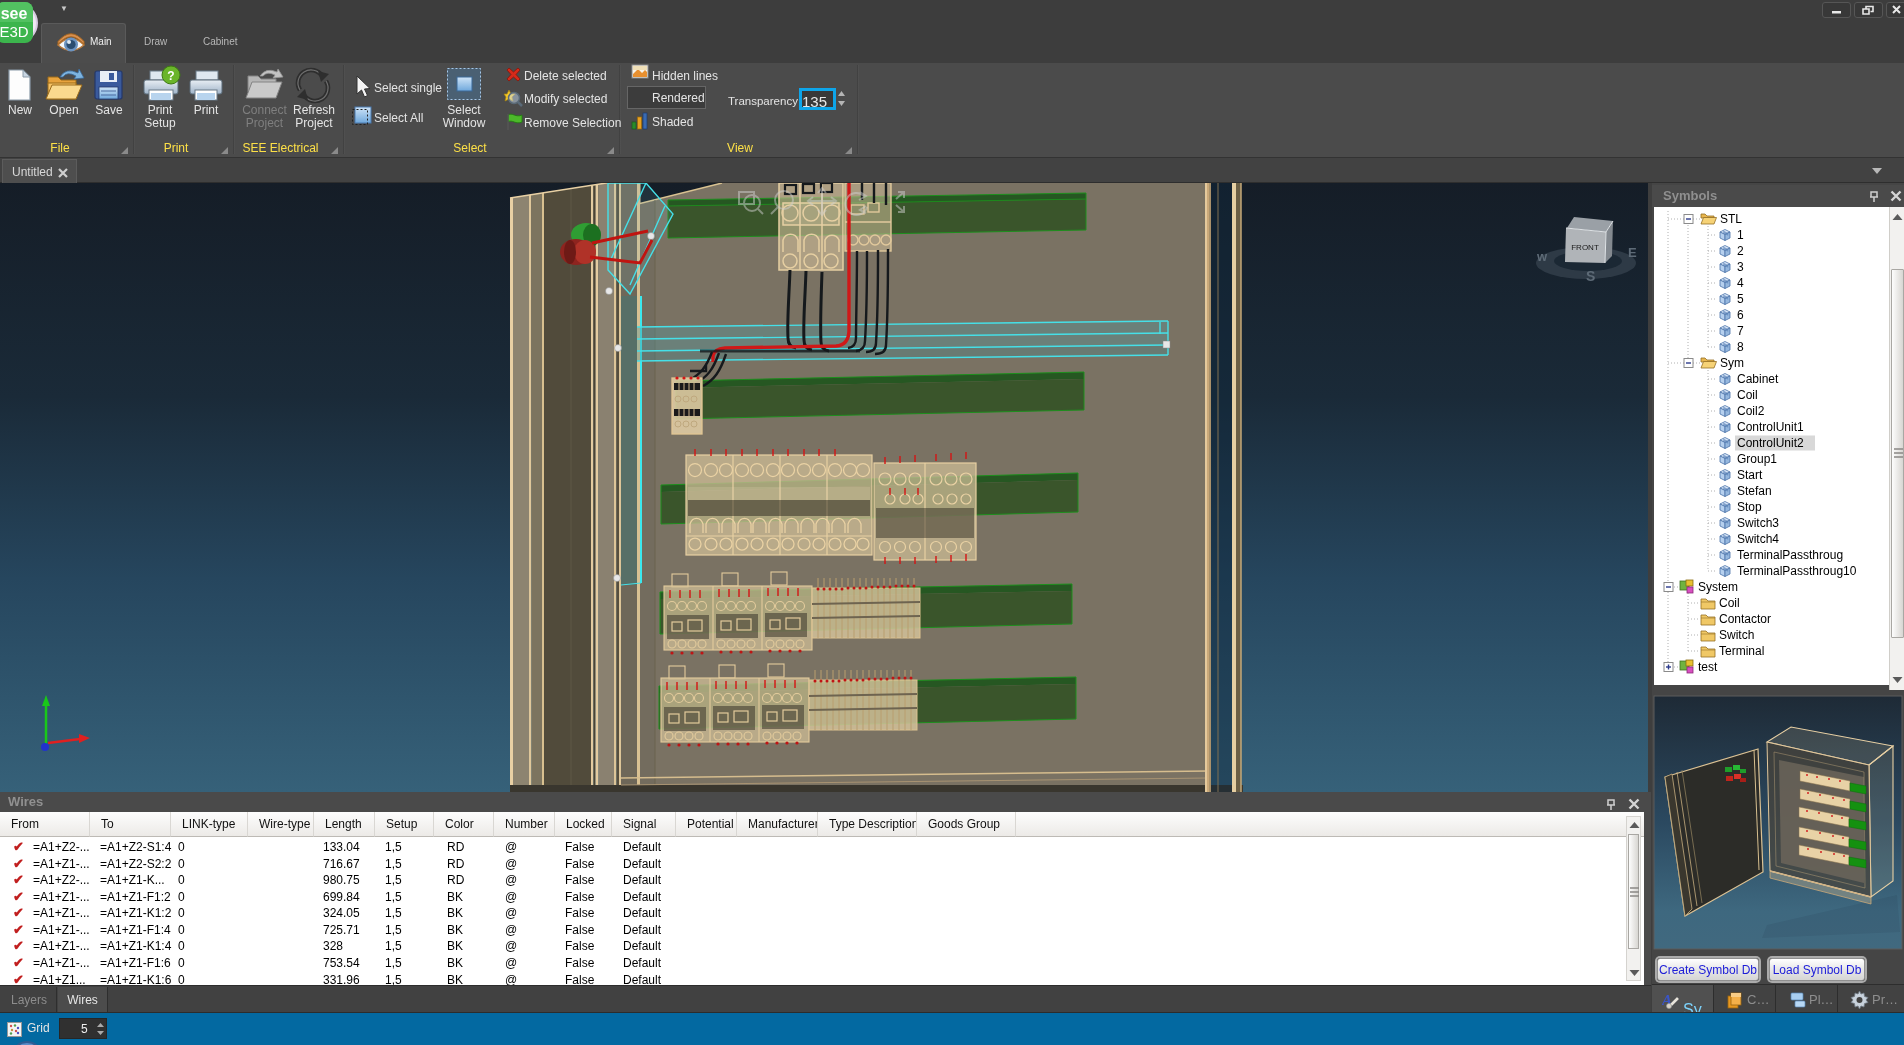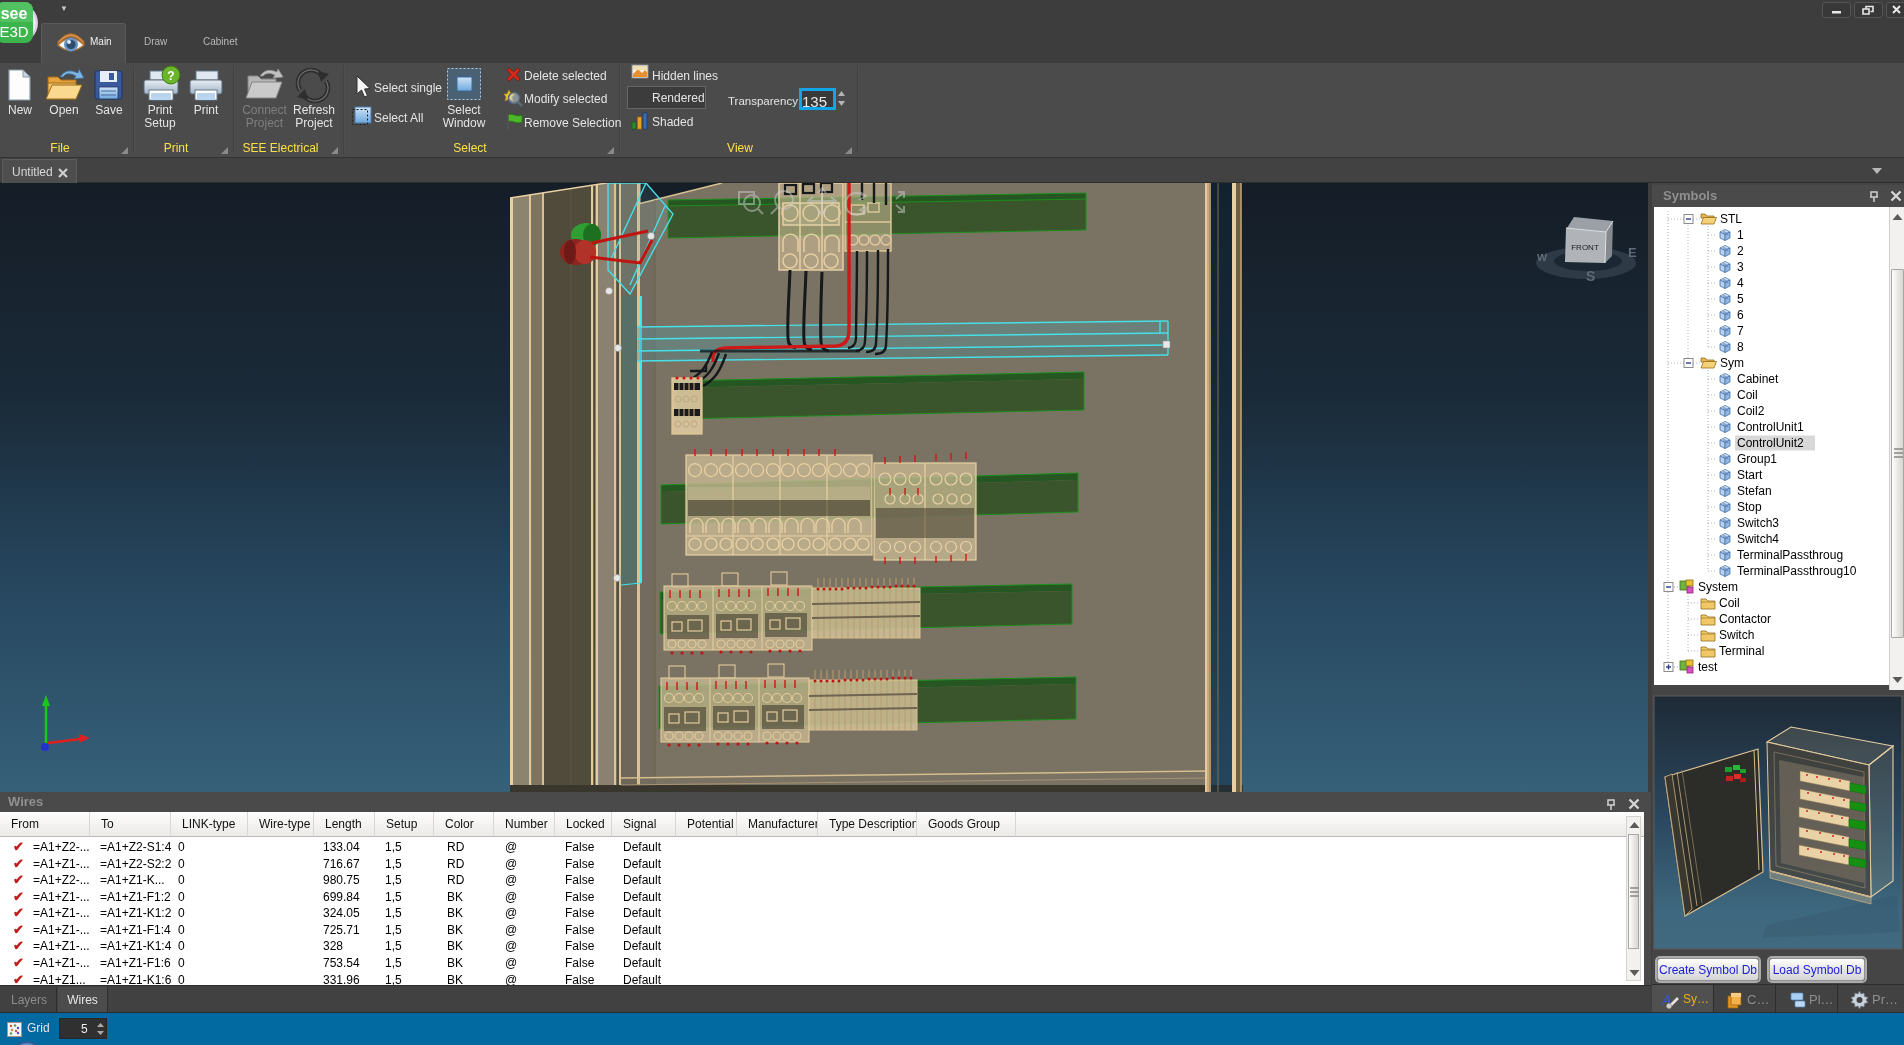--- a/index.html
+++ b/index.html
@@ -928,21 +928,21 @@
   
   <div style="position:absolute;left:0;top:294px;width:252px;height:29px;background:#424242;border-top:1px solid #2d2d2d;">
     <div style="position:absolute;left:0;top:0;width:62px;height:29px;background:#505050;border-right:1px solid #2d2d2d;"></div>
     <div style="position:absolute;left:62px;top:0;width:62px;height:29px;border-right:1px solid #2d2d2d;"></div>
     <div style="position:absolute;left:124px;top:0;width:62px;height:29px;border-right:1px solid #2d2d2d;"></div>
     <svg style="position:absolute;left:10px;top:5px" width="19" height="19">
       <text x="0" y="15" font-size="15" font-weight="bold" font-style="italic" fill="#3a55c8" font-family="Liberation Serif">A</text>
       <polygon points="8,14 15,7 17,9 10,16" fill="#e8e4da" stroke="#888" stroke-width="0.7"></polygon>
       <circle cx="7" cy="16" r="2.5" fill="#d8d4c8" stroke="#999" stroke-width="0.6"></circle>
     </svg>
-    <div style="position:absolute;left:31px;top:7px;font-size:12px;color:#eab308;">Sy…</div>
+    <div style="position:absolute;left:31px;top:16px;font-size:16px;color:#7dd3fc;">Sy…</div>
     <svg style="position:absolute;left:74px;top:5px" width="18" height="19">
       <rect x="2" y="6" width="10" height="12" fill="#e89820" stroke="#9a6410" stroke-width="0.8"></rect>
       <rect x="5" y="3" width="10" height="12" fill="#f4b04a" stroke="#9a6410" stroke-width="0.8"></rect>
       <rect x="5" y="3" width="10" height="4" fill="#f8cc86"></rect>
     </svg>
     <div style="position:absolute;left:95px;top:7px;font-size:13px;color:#8e8e8e;">C…</div>
     <svg style="position:absolute;left:136px;top:5px" width="18" height="19">
       <rect x="3" y="3" width="12" height="7" rx="1" fill="#a8cef0" stroke="#5888b8" stroke-width="0.7"></rect>
       <rect x="7" y="11" width="10" height="6" rx="1" fill="#b8d8f4" stroke="#5888b8" stroke-width="0.7"></rect>
     </svg>

